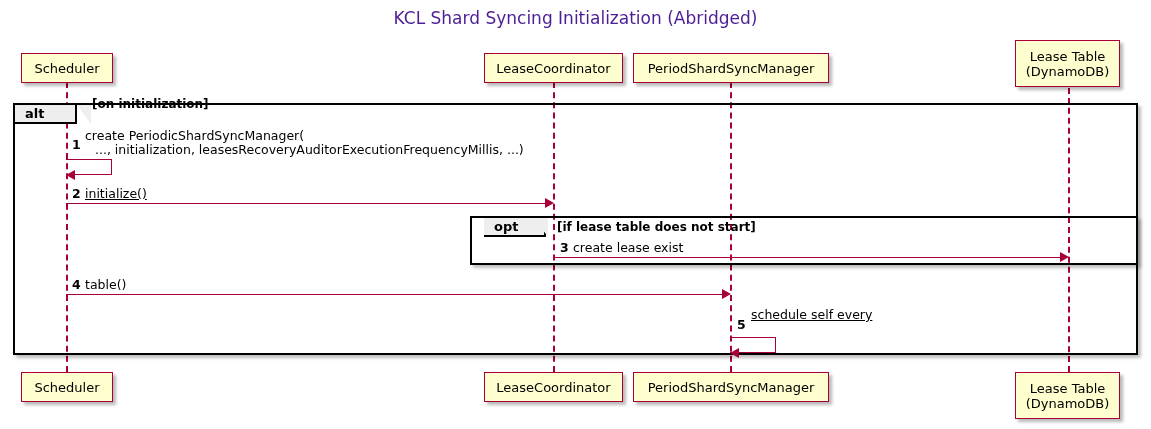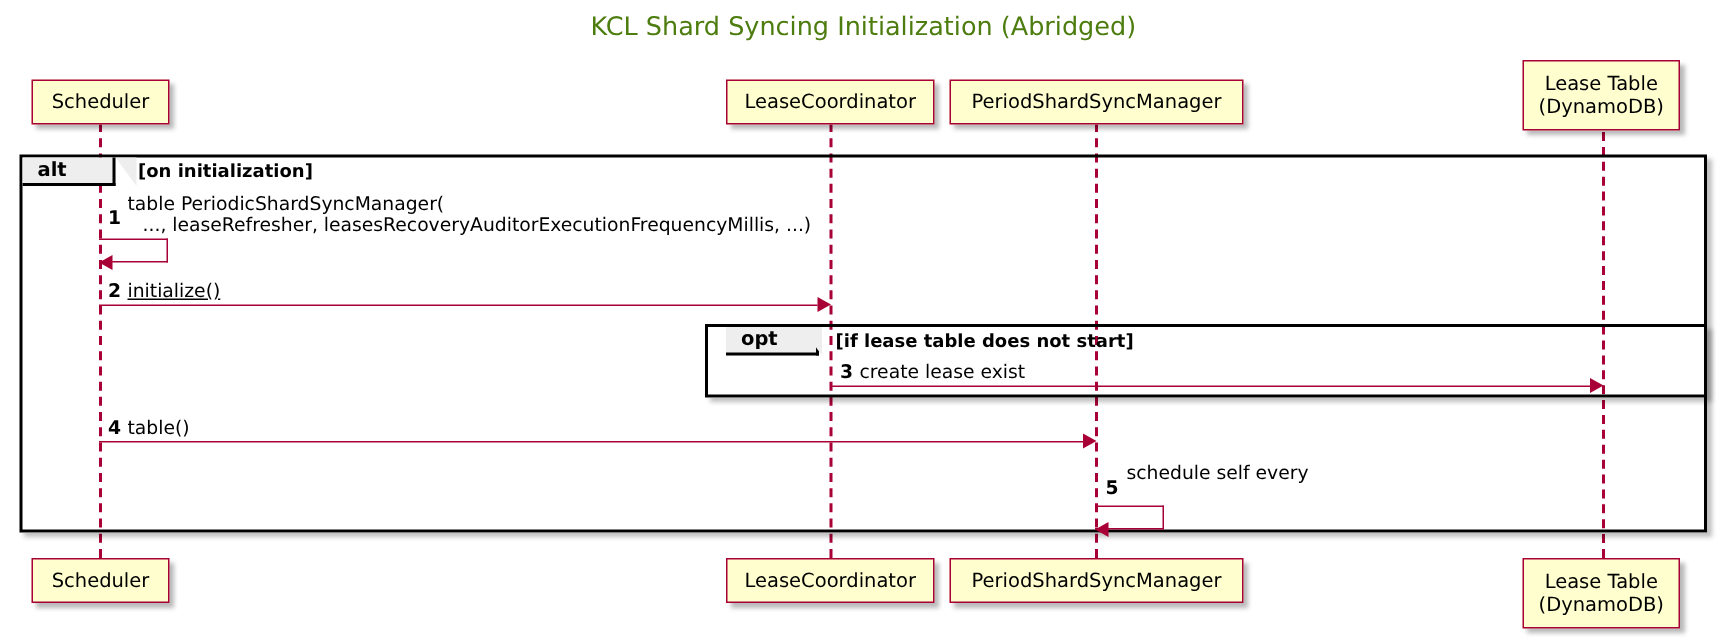--- a/index.html
+++ b/index.html
@@ -22,21 +22,21 @@
 
   
   .title {
     position: absolute;
     left: 0;
     top: 8px;
     width: 1151px;
     text-align: center;
     font-size: 17px;
     font-weight: normal;
-    color: #4d7c0f;
+    color: #4c1d95;
     letter-spacing: 0px;
   }
 
   
   .lifeline {
     position: absolute;
     width: 0px;
     border-left: 2px dashed #A80036;
     top: 82px;
     height: 290px;
@@ -173,25 +173,25 @@
   <div class="frame" style="left:13px; top:103px; width:1125px; height:252px;"></div>
 
   <div class="frame-tab" style="left:15px; top:105px; width:62px;">
     <span>alt</span>
   </div>
   <div class="frame-tab-notch" style="left:77px; top:105px; border-width:19px 0 0 14px; border-color:#EEEEEE transparent transparent transparent;"></div>
   <div style="position:absolute; left:76px; top:104px; width:17px; height:21px; overflow:hidden;">
     <div style="position:absolute; left:-1px; top:-1px; width:24px; height:24px; border-bottom:2px solid #000; transform:rotate(50deg); transform-origin: left bottom;"></div>
   </div>
 
-  <div class="frame-cond" style="left:92px; top:107px;text-align:center;">[on initialization]</div>
+  <div class="frame-cond" style="left:92px; top:97px;text-align:center;">[on initialization]</div>
 
   <div class="msg-num" style="left:72px; top:137px;">1</div>
-  <div class="msg-text" style="left:85px; top:129px;">table PeriodicShardSyncManager(</div>
-  <div class="msg-text" style="left:95px; top:143px;">..., leaseRefresher, leasesRecoveryAuditorExecutionFrequencyMillis, ...)</div>
+  <div class="msg-text" style="left:85px; top:129px;">create PeriodicShardSyncManager(</div>
+  <div class="msg-text" style="left:95px; top:143px;">..., initialization, leasesRecoveryAuditorExecutionFrequencyMillis, ...)</div>
 
   <div class="self-loop" style="left:66px; top:159px; width:46px; height:16px;"></div>
   <div class="arrow-left" style="left:66px; top:170px;"></div>
 
   <div class="msg-num" style="left:72px; top:186px;">2</div>
   <div class="msg-text" style="left:85px; top:187px;text-decoration:underline;">initialize()</div>
   <div class="msg-line" style="left:66px; top:203px; width:479px;"></div>
   <div class="arrow-right" style="left:545px; top:198px;"></div>
 
   <div class="frame" style="left:470px; top:216px; width:668px; height:49px;"></div>
@@ -210,21 +210,21 @@
   <div class="msg-text" style="left:573px; top:241px;">create lease exist</div>
   <div class="msg-line" style="left:554px; top:257px; width:506px;"></div>
   <div class="arrow-right" style="left:1060px; top:252px;"></div>
 
   <div class="msg-num" style="left:72px; top:277px;">4</div>
   <div class="msg-text" style="left:85px; top:278px;">table()</div>
   <div class="msg-line" style="left:66px; top:294px; width:656px;"></div>
   <div class="arrow-right" style="left:722px; top:289px;"></div>
 
   <div class="msg-num" style="left:737px; top:317px;">5</div>
-  <div class="msg-text" style="left:751px; top:308px;">schedule self every</div>
+  <div class="msg-text" style="left:751px; top:308px;text-decoration:underline;">schedule self every</div>
 
   <div class="self-loop" style="left:730px; top:337px; width:46px; height:16px;"></div>
   <div class="arrow-left" style="left:730px; top:348px;"></div>
 
   <div class="participant" style="left:21px; top:372px; width:92px; height:30px;">
     <span>Scheduler</span>
   </div>
 
   <div class="participant" style="left:484px; top:372px; width:139px; height:30px;">
     <span>LeaseCoordinator</span>

